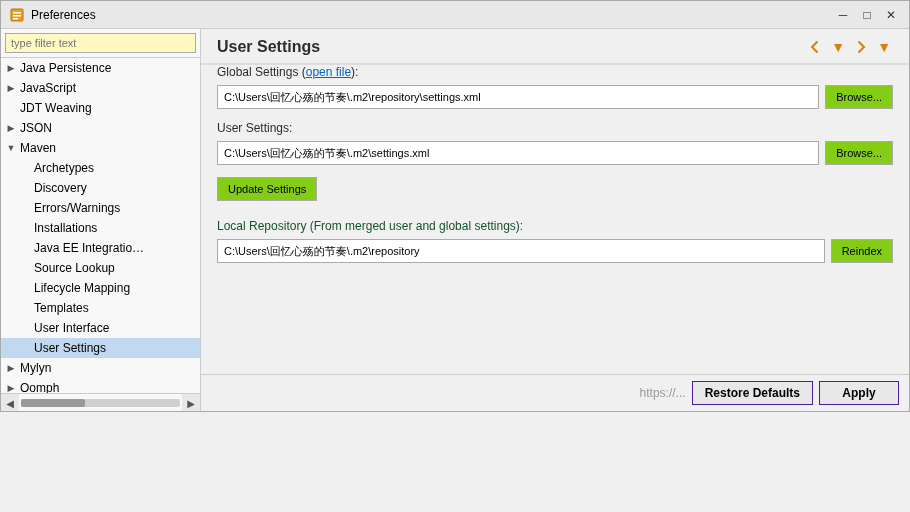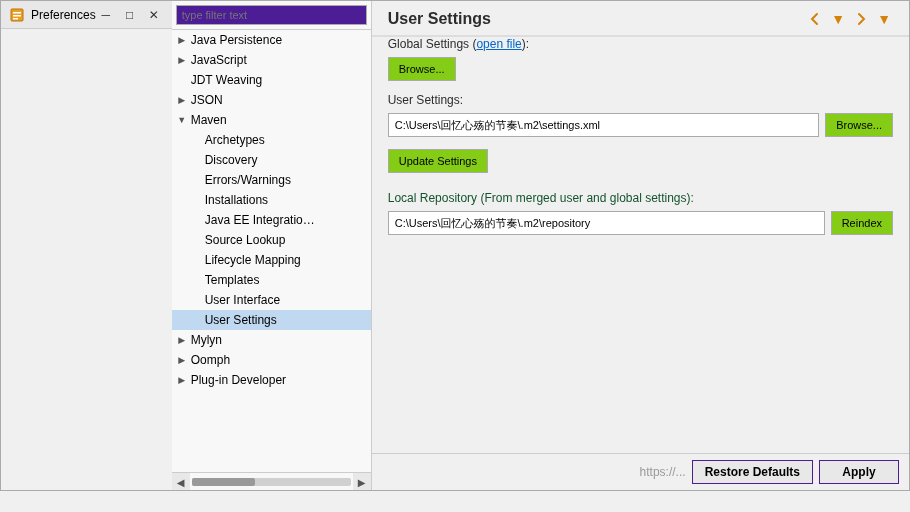--- a/index.html
+++ b/index.html
@@ -7,25 +7,25 @@
       font-family: 'Segoe UI', Tahoma, Geneva, Verdana, sans-serif;
       font-size: 12px;
       background: #f0f0f0;
       width: 910px;
       height: 512px;
       overflow: hidden;
     }
 
     .window {
       width: 910px;
-      height: 491px;
+      height: 412px;
       background: #f0f0f0;
       border: 1px solid #aaa;
       display: flex;
-      flex-direction: row;
+      flex-direction: column;
     }
 
     .title-bar {
       background: #e8e8e8;
       border-bottom: 1px solid #ccc;
       display: flex;
       align-items: center;
       padding: 4px 8px;
       height: 28px;
     }
@@ -88,21 +88,21 @@
       padding: 4px;
       border-bottom: 1px solid #ccc;
     }
 
     .filter-input {
       width: 100%;
       padding: 3px 5px;
       border: 1px solid #aaa;
       font-size: 11px;
       color: #888;
-      background: #4c1d95;
+      background: #fef9c3;
     }
 
     .tree-container {
       flex: 1;
       overflow-y: auto;
       overflow-x: hidden;
     }
 
     .tree-item {
       padding: 2px 4px;
@@ -434,20 +434,21 @@
           <button class="header-icon-btn">▼</button>
         </div>
       </div>
 
       <div class="right-body">
         
         <div class="section-label">
           <span>Global Settings (</span><a href="#">open file</a><span>):</span>
         </div>
         <div class="input-row">
+          <input class="text-input" type="text" value="C:\Users\回忆心殇的节奏\.m2\repository\settings.xml" style="">
           <button class="browse-btn">Browse...</button>
         </div>
 
         
         <div class="section-label">
           <span>User Settings:</span>
         </div>
         <div class="input-row">
           <input class="text-input" type="text" value="C:\Users\回忆心殇的节奏\.m2\settings.xml" style="">
           <button class="browse-btn">Browse...</button>

